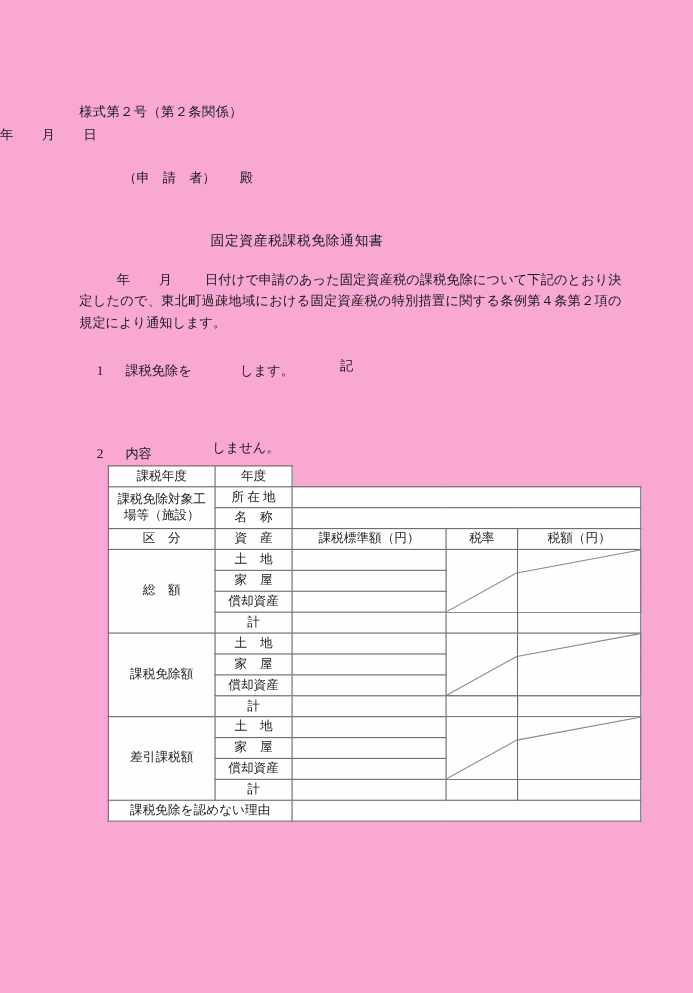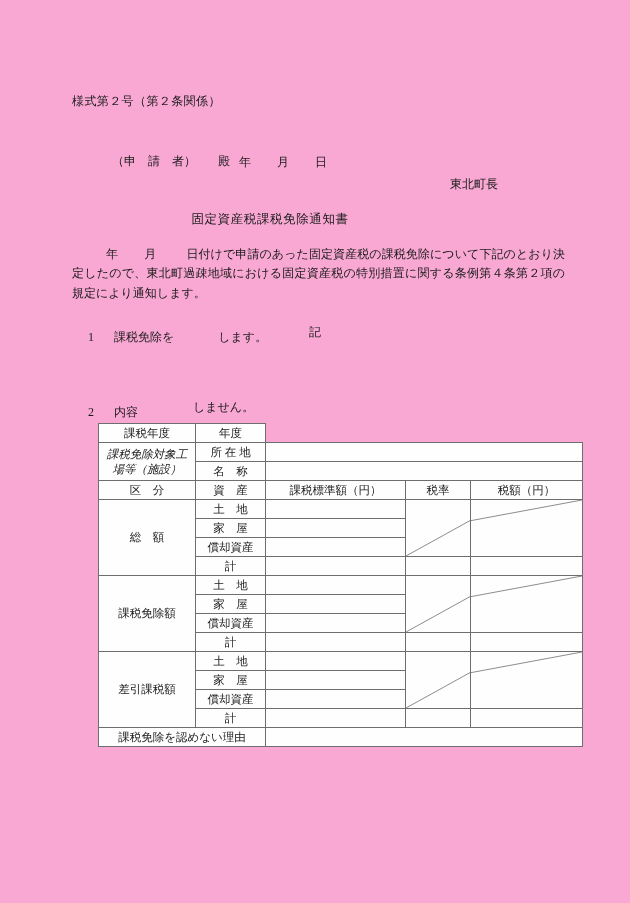--- a/index.html
+++ b/index.html
@@ -31,24 +31,23 @@
     top: 93px;
     font-size: 12px;
     letter-spacing: 0.4px;
     white-space: nowrap;
   }
   .date-line {
     position: absolute;
     left: 0;
     top: 114px;
     width: 566px;
-    text-align: center;
-    font-size: 12px;
-    white-space: nowrap;
-    margin-top: 40px;
+    text-align: left;
+    font-size: 12px;
+    white-space: nowrap;
   }
   .date-line .sp { display: inline-block; width: 26px; }
 
   .applicant-line {
     position: absolute;
     left: 112px;
     top: 153px;
     font-size: 12px;
     white-space: nowrap;
   }
@@ -153,21 +152,20 @@
     background: transparent !important;
   }
   td.tall { height: 38px; }
   td.blank { }
   td.left-label {
     font-size: 11.5px;
   }
 
   .vcell-multiline {
     line-height: 1.5;
-    font-style: italic;
   }
 
   
   .diag-host {
     position: relative;
     padding: 0 !important;
   }
   .diag-svg {
     position: absolute;
     left: 0;
@@ -189,23 +187,20 @@
   <div class="form-no">様式第２号（第２条関係）</div>
 
   <div class="date-line">
     <span>年</span><span class="sp"></span><span>月</span><span class="sp"></span><span>日</span>
   </div>
 
   <div class="applicant-line">
     <span>（申　請　者）</span><span class="gap"></span><span>殿</span>
   </div>
 
-  <div class="issuer-line">
-    <span>東北町長</span>
-  </div>
 
   <div class="doc-title">固定資産税課税免除通知書</div>
 
   <div class="body-par">
     <span class="ind"></span><span>年</span><span class="sp2"></span><span>月</span><span class="sp3"></span><span>日付けで申請のあった固定資産税の課税免除について下記のとお</span><span>り決定したので、東北町過疎地域における固定資産税の特別措置に関する条例第４条第</span><span>２項の規定により通知します。</span>
   </div>
 
   <div class="ki-mark">記</div>
 
   <div class="item1">

